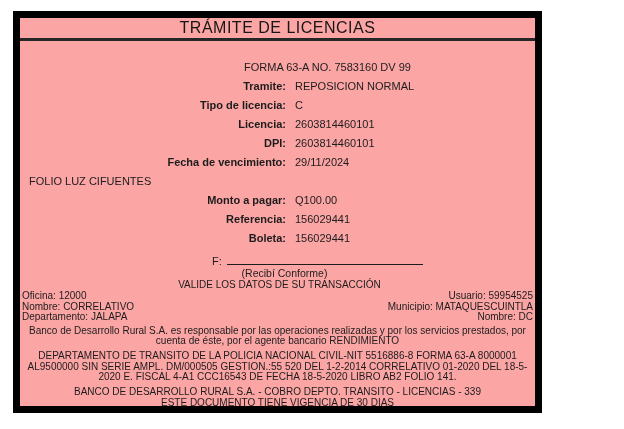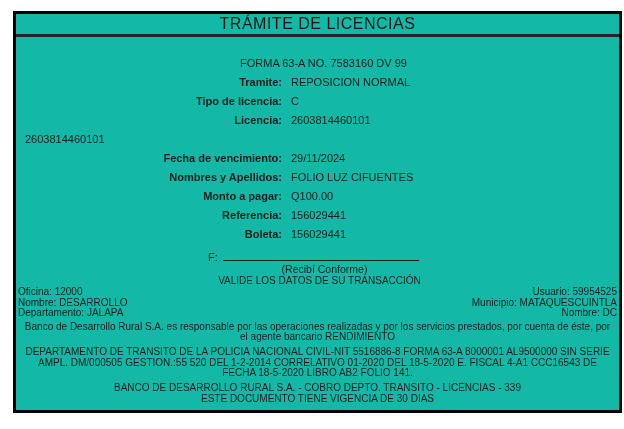--- a/index.html
+++ b/index.html
@@ -7,23 +7,23 @@
   body {
     width: 624px; height: 429px;
     position: relative;
     font-family: "Liberation Sans", "DejaVu Sans", sans-serif;
     color: #1c1c1c;
     overflow: hidden;
   }
   .doc-frame {
     position: absolute;
     left: 13px; top: 11px;
-    width: 609px; height: 402px;
-    border: 3px solid #000000;
-    background: #14b8a6;
+    width: 529px; height: 402px;
+    border: 7px solid #000000;
+    background: #fca5a5;
   }
   .title-bar {
     border-bottom: 3px solid #262626;
     text-align: center;
     font-size: 16px;
     line-height: 20px;
     letter-spacing: 0.5px;
     color: #161616;
   }
   .form-section {
@@ -115,28 +115,28 @@
     </div>
     <div class="form-row">
       <span class="lbl">Tipo de licencia:</span>
       <span class="val">C</span>
     </div>
     <div class="form-row">
       <span class="lbl">Licencia:</span>
       <span class="val">2603814460101</span>
     </div>
     <div class="form-row">
+      <span class="lbl">DPI:</span>
       <span class="val">2603814460101</span>
     </div>
     <div class="form-row">
       <span class="lbl">Fecha de vencimiento:</span>
       <span class="val">29/11/2024</span>
     </div>
     <div class="form-row">
-      <span class="lbl">Nombres y Apellidos:</span>
       <span class="val">FOLIO LUZ CIFUENTES</span>
     </div>
     <div class="form-row">
       <span class="lbl">Monto a pagar:</span>
       <span class="val">Q100.00</span>
     </div>
     <div class="form-row">
       <span class="lbl">Referencia:</span>
       <span class="val">156029441</span>
     </div>
@@ -150,21 +150,21 @@
     <div class="sig-line-row">
       <span>F:</span><span class="sig-underline"></span>
     </div>
     <div class="sig-caption">(Recibí Conforme)</div>
     <div class="sig-note">VALIDE LOS DATOS DE SU TRANSACCIÓN</div>
   </div>
 
   <div class="office-info">
     <div class="office-left">
       <div><span>Oficina:</span> <span>12000</span></div>
-      <div><span>Nombre:</span> <span>DESARROLLO</span></div>
+      <div><span>Nombre:</span> <span>CORRELATIVO</span></div>
       <div><span>Departamento:</span> <span>JALAPA</span></div>
     </div>
     <div class="office-right">
       <div><span>Usuario:</span> <span>59954525</span></div>
       <div><span>Municipio:</span> <span>MATAQUESCUINTLA</span></div>
       <div><span>Nombre:</span> <span>DC</span></div>
     </div>
   </div>
 
   <div class="footer">

